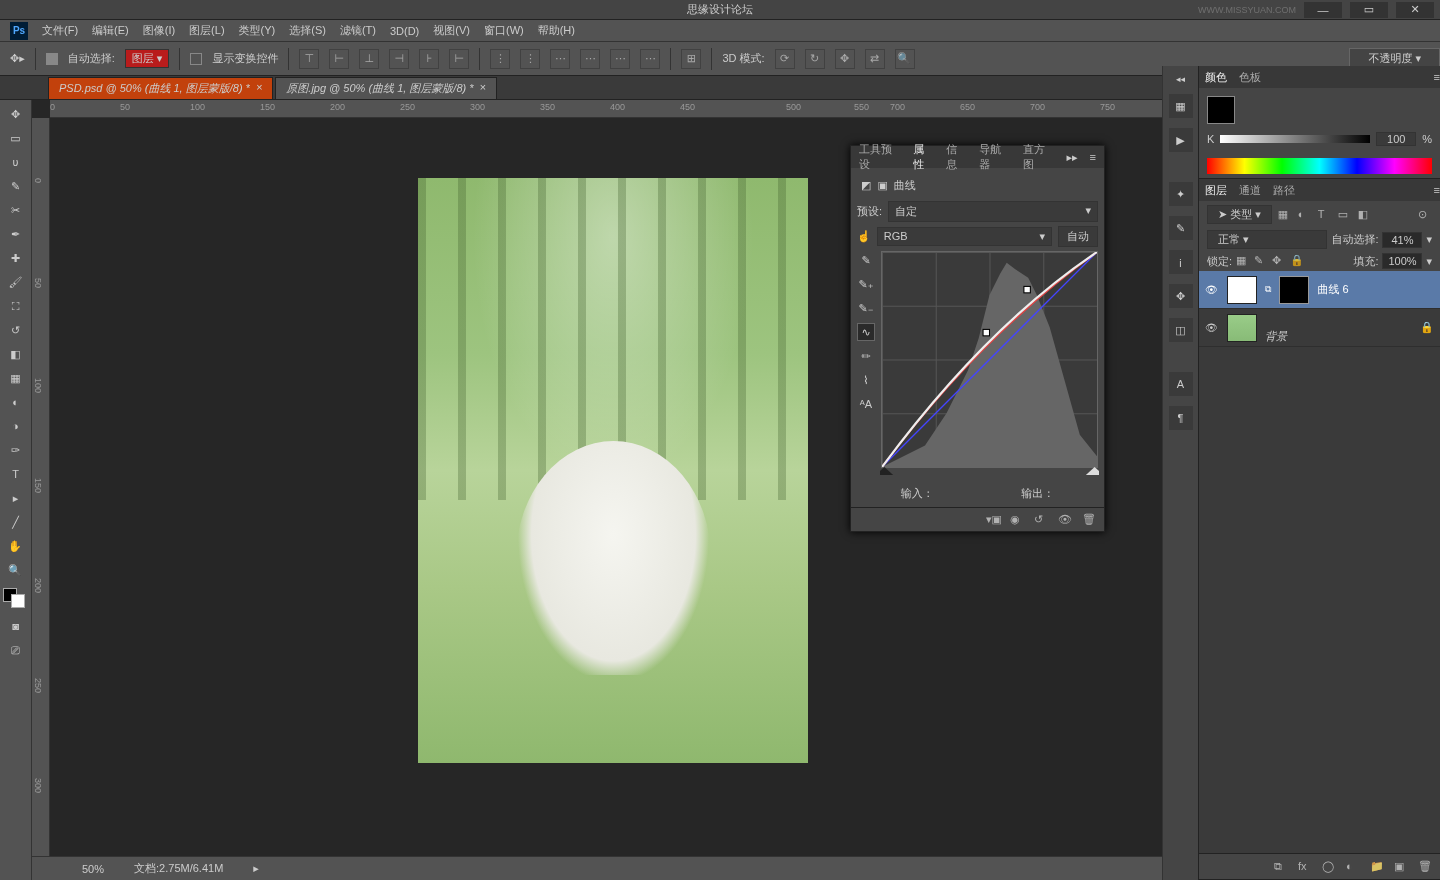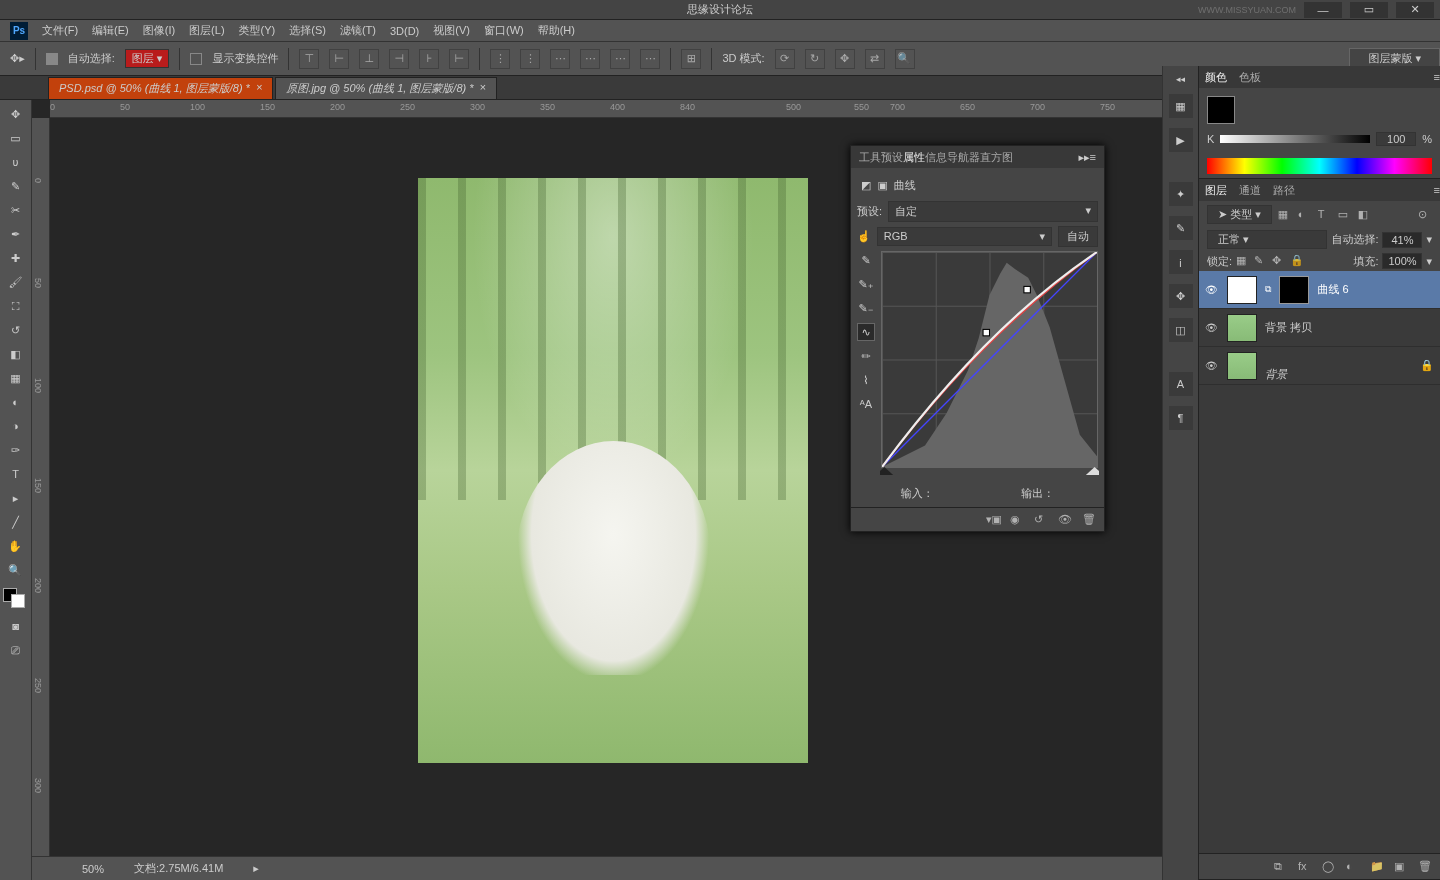--- a/index.html
+++ b/index.html
@@ -59,21 +59,21 @@
 .layer-row.sel *{color:#fff;}
 .eye{width:14px;height:14px;}
 .eye::before{content:"👁";font-size:10px;}
 .thumb{width:30px;height:28px;background:#888;border:1px solid #222;}
 .thumb.curves{background:#fff;}
 .mask{width:30px;height:28px;background:#000;border:1px solid #999;}
 .layer-bottom{height:26px;background:#454545;border-top:1px solid #222;display:flex;align-items:center;justify-content:flex-end;gap:10px;padding:0 8px;}
 .mini-icon{width:14px;height:14px;opacity:.8;cursor:pointer;}
 
 .props-panel{position:absolute;top:145px;left:850px;width:255px;background:#454545;border:1px solid #222;box-shadow:0 0 8px #000;}
-.props-tabs{height:22px;background:#383838;display:flex;align-items:center;padding:0 8px;}
+.props-tabs{height:22px;background:#383838;display:flex;align-items:center;gap:12px;padding:0 8px;}
 .props-body{padding:6px;}
 .props-title{display:flex;align-items:center;gap:6px;padding:4px;}
 .preset-row{display:flex;align-items:center;gap:6px;margin:4px 0;}
 .preset-sel{flex:1;border:1px solid #333;background:#3a3a3a;padding:2px 6px;cursor:pointer;}
 .auto-btn{border:1px solid #333;background:#3a3a3a;padding:2px 8px;cursor:pointer;}
 .curves-area{display:flex;gap:4px;margin-top:4px;}
 .curve-tools{width:20px;display:flex;flex-direction:column;gap:6px;}
 .ct{width:18px;height:18px;display:flex;align-items:center;justify-content:center;cursor:pointer;}
 .ct.sel{background:#2a2a2a;border:1px solid #666;}
 .curve-box{flex:1;aspect-ratio:1;background:#3a3a3a;position:relative;border:1px solid #666;}
@@ -136,21 +136,21 @@
   <span class="icon-btn">⋯</span>
   <div class="divider"></div>
   <span class="icon-btn">⊞</span>
   <div class="divider"></div>
   <span>3D 模式:</span>
   <span class="icon-btn">⟳</span>
   <span class="icon-btn">↻</span>
   <span class="icon-btn">✥</span>
   <span class="icon-btn">⇄</span>
   <span class="icon-btn">🔍</span>
-  <span class="right-workspace"><span>图层蒙版</span> ▾</span>
+  <span class="right-workspace"><span>不透明度</span> ▾</span>
 </div>
 
 <div class="tab-bar">
   <div class="doc-tab inactive">
     <span>PSD.psd @ 50% (曲线 1, 图层蒙版/8) *</span>
     <span class="tab-close">×</span>
   </div>
   <div class="doc-tab">
     <span>原图.jpg @ 50% (曲线 1, 图层蒙版/8) *</span>
     <span class="tab-close">×</span>
@@ -193,21 +193,21 @@
     <div class="ruler-h">
         <span class="tick" style="left: 0px; top: 2px;">0</span>
         <span class="tick" style="left: 70px; top: 2px;">50</span>
         <span class="tick" style="left: 140px; top: 2px;">100</span>
         <span class="tick" style="left: 210px; top: 2px;">150</span>
         <span class="tick" style="left: 280px; top: 2px;">200</span>
         <span class="tick" style="left: 350px; top: 2px;">250</span>
         <span class="tick" style="left: 420px; top: 2px;">300</span>
         <span class="tick" style="left: 490px; top: 2px;">350</span>
         <span class="tick" style="left: 560px; top: 2px;">400</span>
-        <span class="tick" style="left: 630px; top: 2px;">840</span>
+        <span class="tick" style="left: 630px; top: 2px;">450</span>
         <span class="tick" style="left: 736px; top: 2px;">500</span>
         <span class="tick" style="left: 804px; top: 2px;">550</span>
         <span class="tick" style="left: 840px; top: 2px;">700</span>
         <span class="tick" style="left: 910px; top: 2px;">650</span>
         <span class="tick" style="left: 980px; top: 2px;">700</span>
         <span class="tick" style="left: 1050px; top: 2px;">750</span>
         <span class="tick" style="left: 1120px; top: 2px;">800</span>
         <span class="tick" style="left: 1190px; top: 2px;">850</span>
         <span class="tick" style="left: 1260px; top: 2px;">900</span>
         <span class="tick" style="left: 1330px; top: 2px;">950</span>
@@ -301,25 +301,20 @@
         <span class="num">100%</span>
           <span>▾</span>
       </div>
       <div class="layer-list">
         <div class="layer-row sel">
           <span class="eye"></span>
           <div class="thumb curves">◩</div>
           <span style="font-size:9px;">⧉</span>
           <div class="mask"></div>
           <span>曲线 6</span>
-        </div>
-        <div class="layer-row">
-          <span class="eye"></span>
-          <div class="thumb" style="background:linear-gradient(#9c8,#8b7);"></div>
-          <span>背景 拷贝</span>
         </div>
         <div class="layer-row">
           <span class="eye"></span>
           <div class="thumb" style="background:linear-gradient(#9c8,#8b7);"></div>
           <span style="font-style:italic;margin-top:17px;">背景</span>
           <span style="margin-left:auto;">🔒</span>
         </div>
       </div>
       <div class="layer-bottom">
         <span class="mini-icon">⧉</span>

